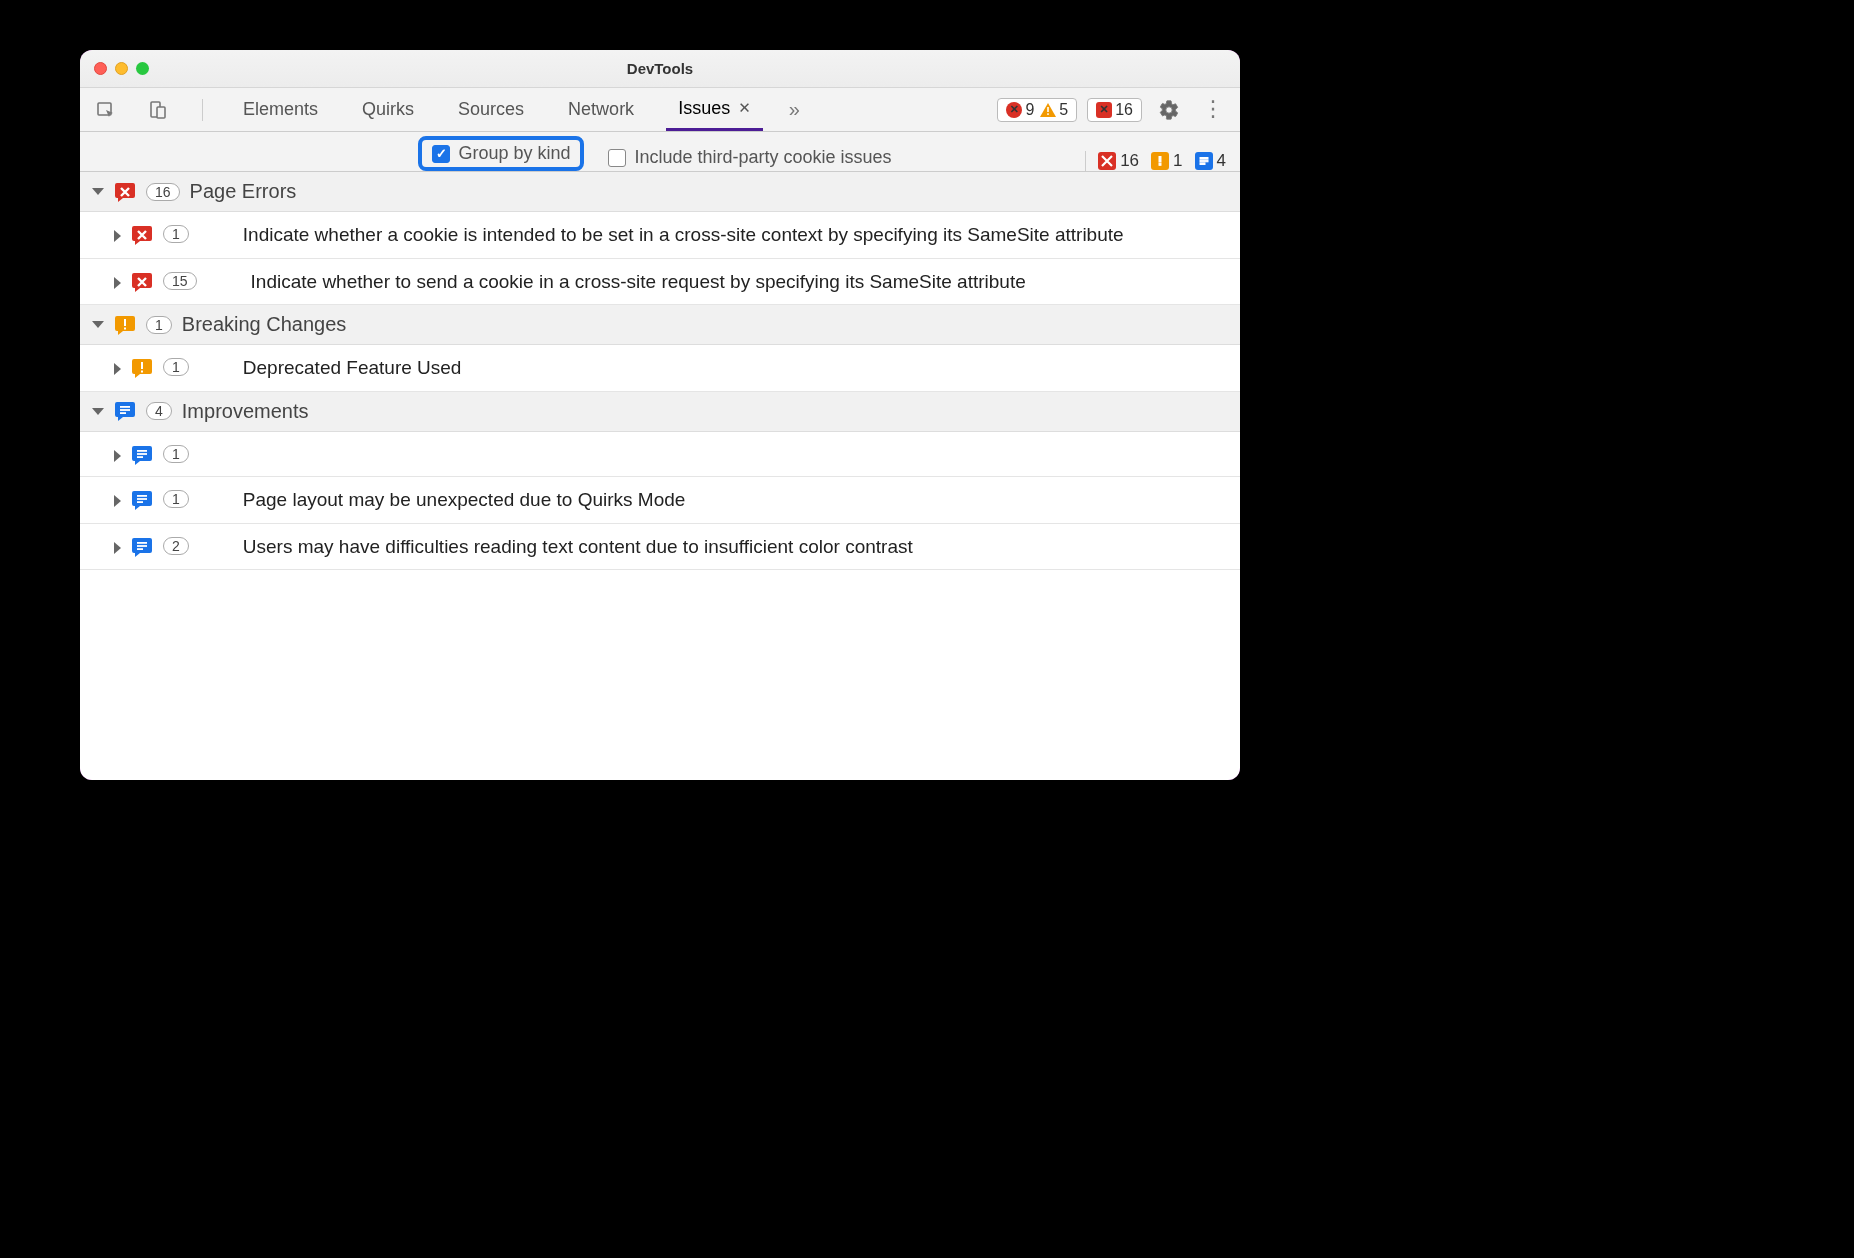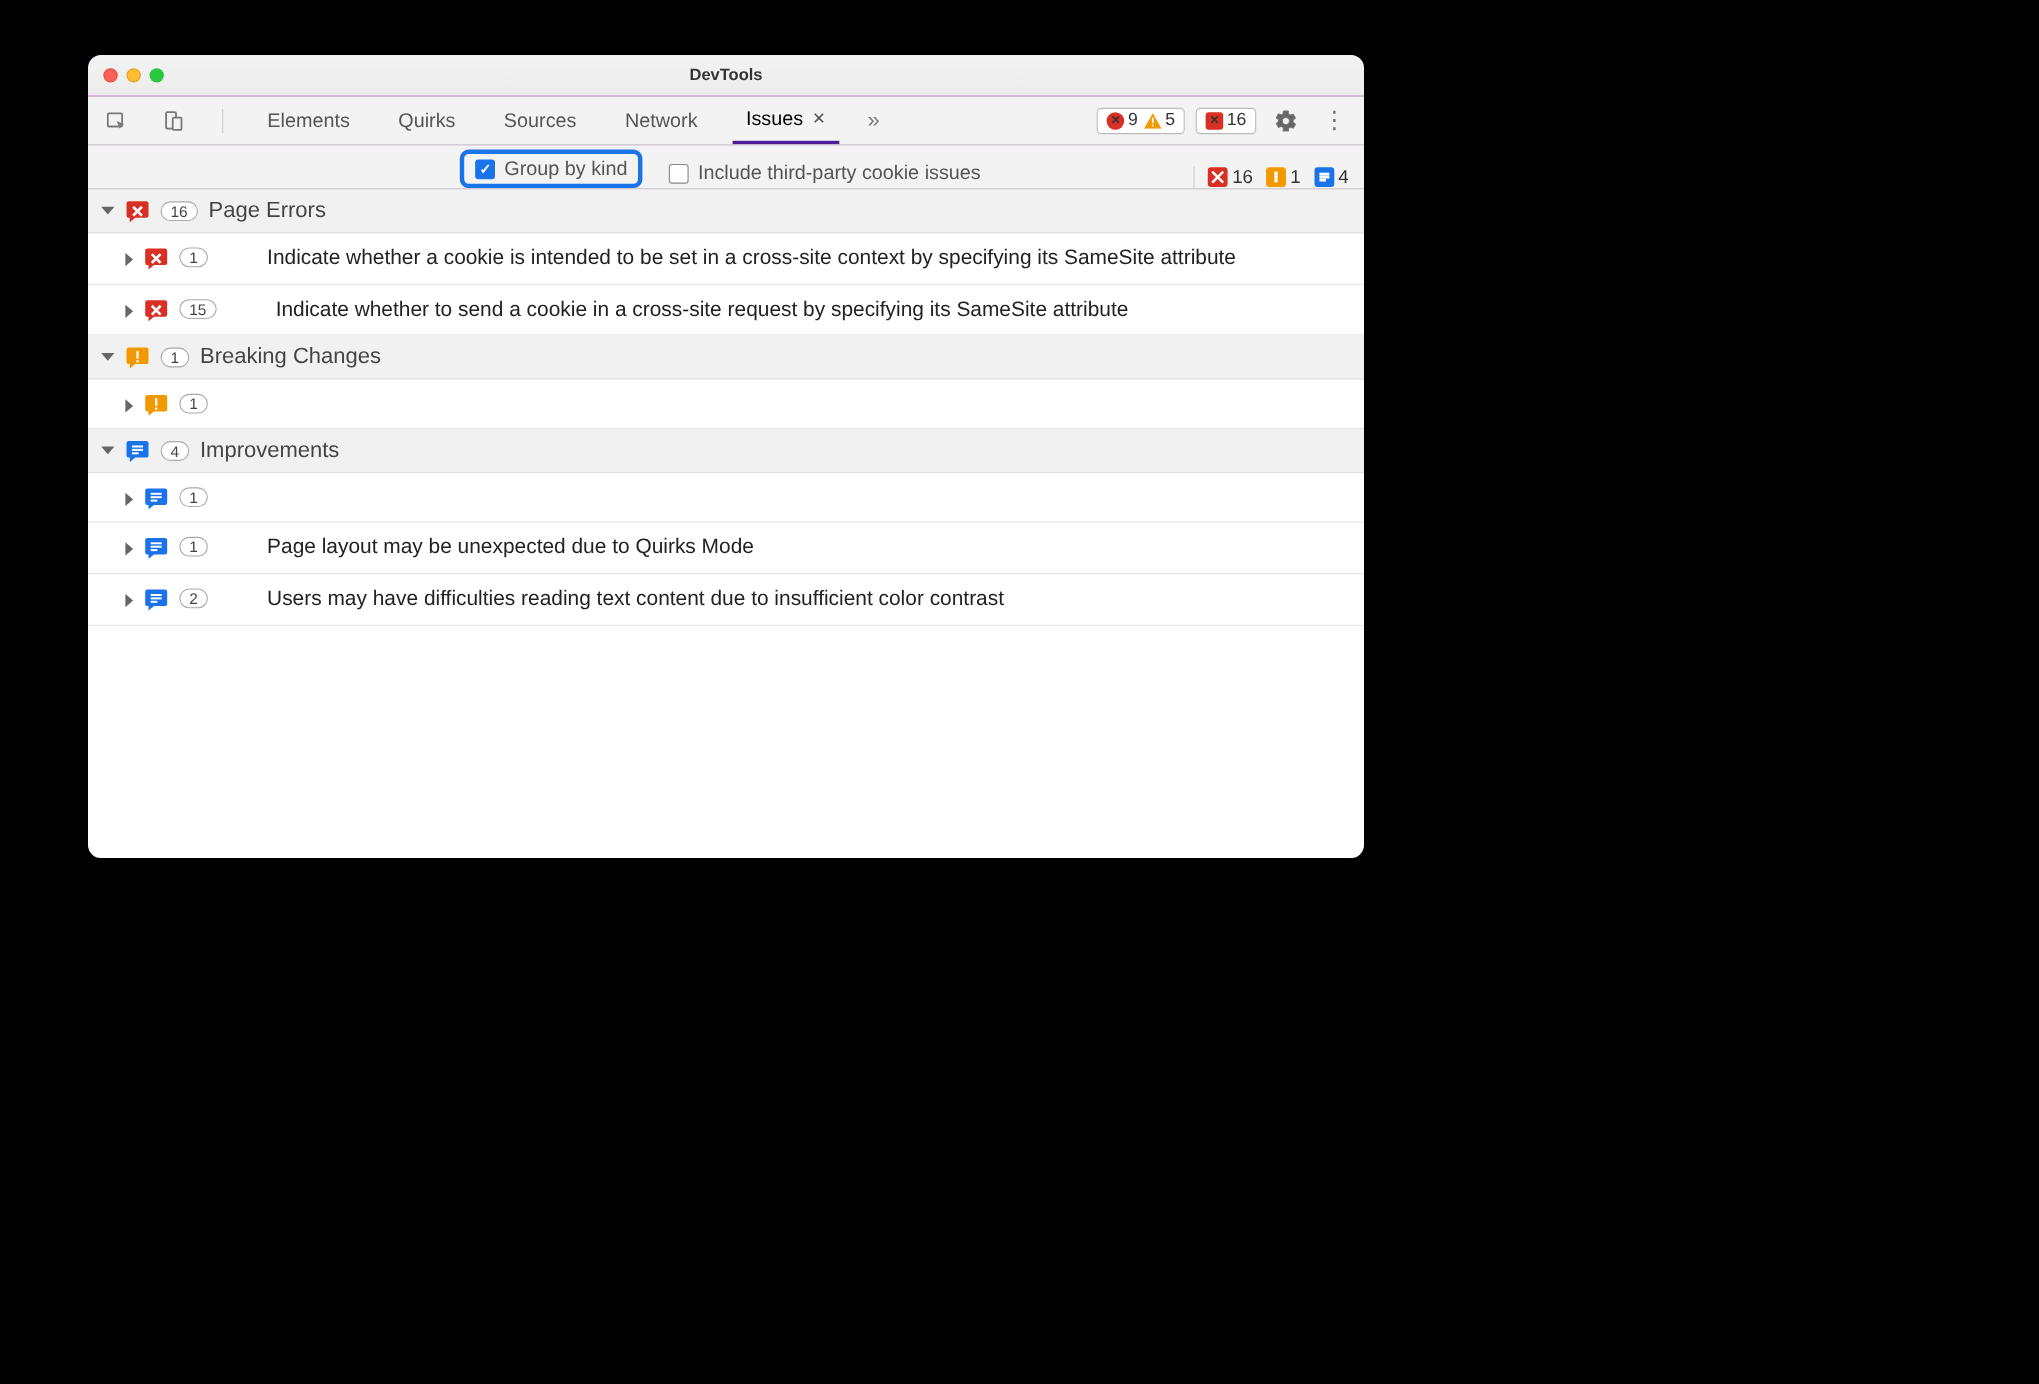--- a/index.html
+++ b/index.html
@@ -270,20 +270,21 @@
       <div class="issue-row">
         <span class="caret right"></span>
         <span class="bubble">
           <svg viewBox="0 0 22 22">
             <path d="M3 2 H19 A2 2 0 0 1 21 4 V15 A2 2 0 0 1 19 17 H9 L4 21 V17 H3 A2 2 0 0 1 1 15 V4 A2 2 0 0 1 3 2 Z" fill="#f29900"></path>
             <rect x="10" y="5" width="2" height="7" fill="#fff"></rect>
             <rect x="10" y="13.5" width="2" height="2" fill="#fff"></rect>
           </svg>
         </span>
         <span class="countpill">1</span>
+        <span class="txt">Deprecated Feature Used</span>
       </div>
       <div class="group-header">
         <span class="caret down"></span>
         <span class="bubble">
           <svg viewBox="0 0 22 22">
             <path d="M3 2 H19 A2 2 0 0 1 21 4 V15 A2 2 0 0 1 19 17 H9 L4 21 V17 H3 A2 2 0 0 1 1 15 V4 A2 2 0 0 1 3 2 Z" fill="#1a73e8"></path>
             <rect x="6" y="6" width="10" height="1.8" fill="#fff"></rect>
             <rect x="6" y="9.1" width="10" height="1.8" fill="#fff"></rect>
             <rect x="6" y="12.2" width="6" height="1.8" fill="#fff"></rect>
           </svg>

